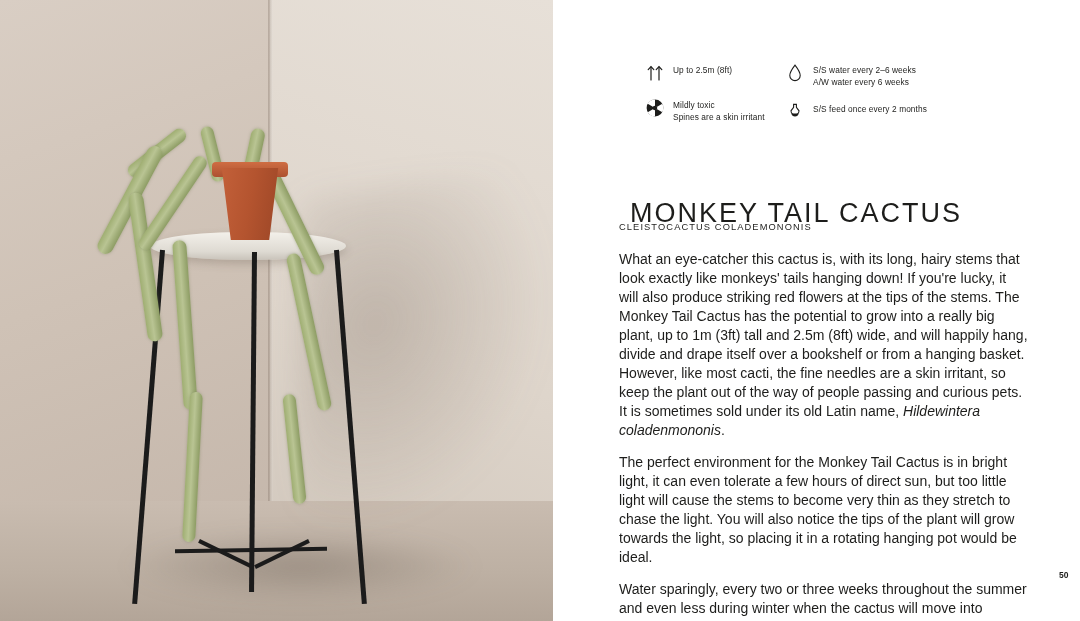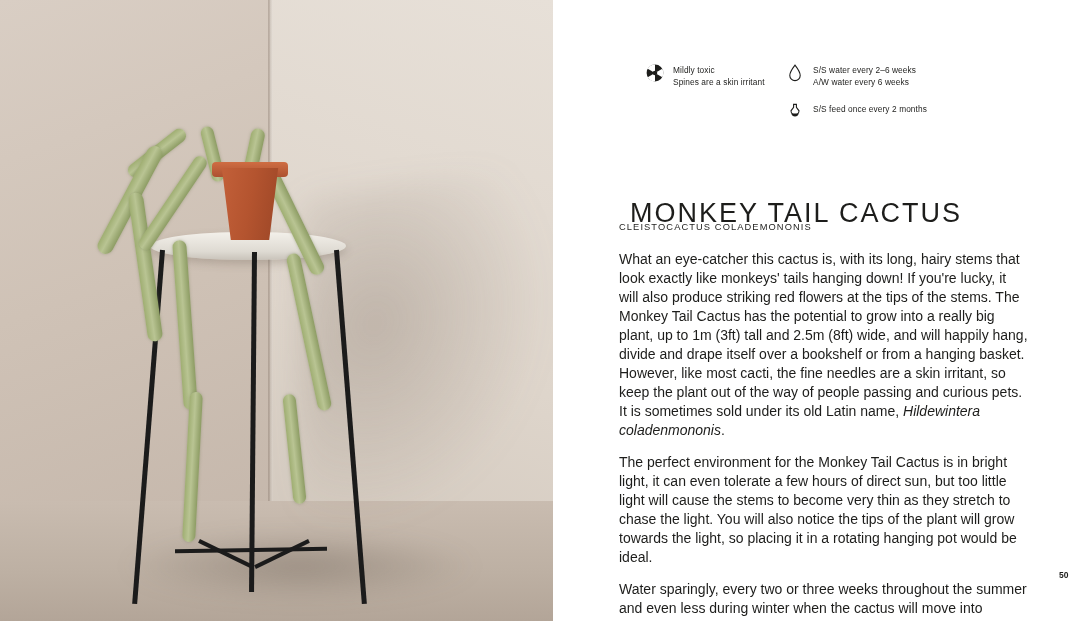--- a/index.html
+++ b/index.html
@@ -252,20 +252,35 @@
     <div class="stem stem-h"></div>
   </div>
 
   <div class="text-panel">
 
     <div class="care-block">
 
       <div class="care-col care-col-1">
 
 
+        <div class="care-row">
+          <span class="care-icon">
+            <svg width="20" height="20" viewBox="0 0 20 20">
+              <g stroke="#1d1d1b" stroke-width="1.2" stroke-linecap="round" fill="none">
+                <line x1="6" y1="17" x2="6" y2="4"></line>
+                <polyline points="3.2,6.6 6,3.6 8.8,6.6"></polyline>
+                <line x1="14" y1="17" x2="14" y2="4"></line>
+                <polyline points="11.2,6.6 14,3.6 16.8,6.6"></polyline>
+              </g>
+            </svg>
+          </span>
+          <span class="care-text">
+            <div>Up to 2.5m (8ft)</div>
+          </span>
+        </div>
 
         <div class="care-row">
           <span class="care-icon">
             <svg width="20" height="20" viewBox="0 0 20 20">
               <circle cx="10" cy="10" r="8.4" fill="#1d1d1b"></circle>
               <circle cx="10" cy="10" r="1.9" fill="#ffffff"></circle>
               <path d="M10 10 L10 1.6 A8.4 8.4 0 0 0 2.7 5.8 Z" fill="#ffffff"></path>
               <path d="M10 10 L17.3 5.8 A8.4 8.4 0 0 1 17.3 14.2 Z" fill="#ffffff"></path>
               <path d="M10 10 L2.7 14.2 A8.4 8.4 0 0 0 10 18.4 Z" fill="#ffffff"></path>
               <circle cx="10" cy="10" r="2.3" fill="#1d1d1b"></circle>

